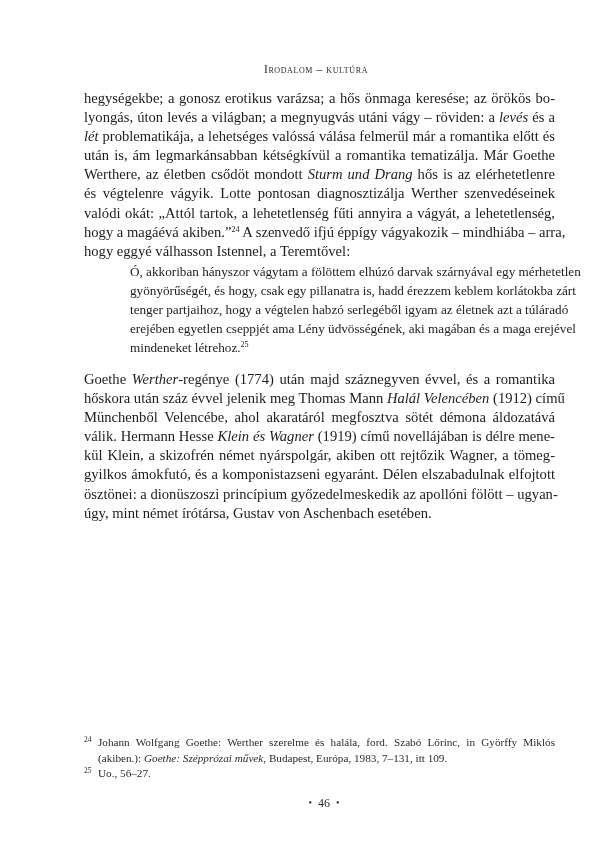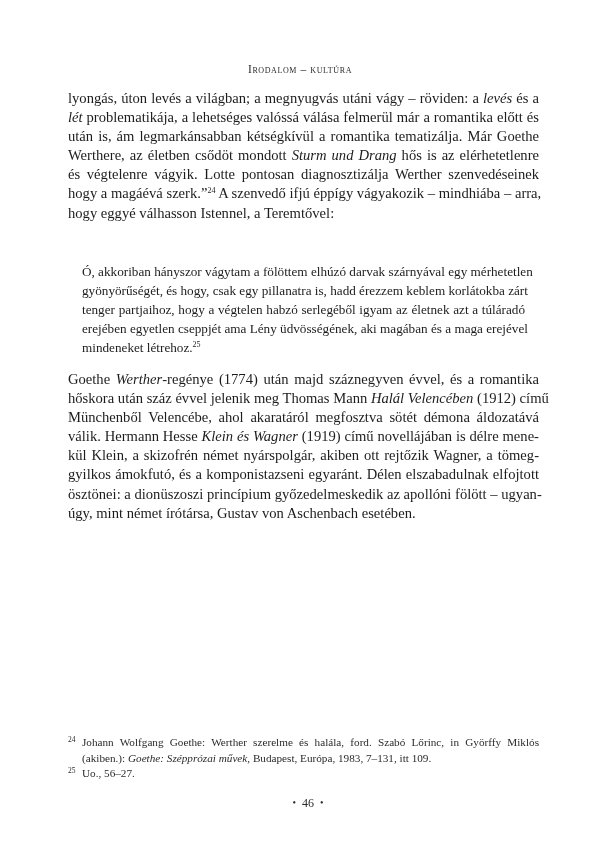--- a/index.html
+++ b/index.html
@@ -1,34 +1,34 @@
 <!DOCTYPE html>
 <html><head>
 <meta charset="utf-8">
 <style>
   html, body { margin: 0; padding: 0; background: #ffffff; }
   body { width: 600px; height: 859px; position: relative; overflow: hidden;
          font-family: "DejaVu Serif", "Liberation Serif", serif; color: #1e1e1e; }
-  .page { position: absolute; left: 0; top: 0; width: 560px; height: 859px; }
+  .page { position: absolute; left: 16px; top: 0; width: 560px; height: 859px; }
 
   .running-head { position: absolute; top: 63px; left: 0; width: 600px; text-align: center;
                   font-family: "Liberation Serif", serif; font-size: 11.5px; letter-spacing: 0.6px;
                   font-variant: small-caps; color: #2a2a2a; }
 
   .body-text { position: absolute; left: 68px; width: 471px;
                font-family: "Liberation Serif", serif; font-size: 14.6px; line-height: 19.1px;
                text-align: justify; color: #1c1c1c; }
   .body-text .line { display: block; text-align: justify; text-align-last: justify; white-space: nowrap; height: 19.1px; }
   .body-text .line.last { text-align-last: left; }
   #para1 { top: 89px; }
   #para2 { top: 370px; }
 
   .quote { position: absolute; left: 82px; top: 262px; width: 443px;
            font-family: "Liberation Serif", serif; font-size: 13.2px; line-height: 19px; color: #1c1c1c; }
-  .quote .line { display: block; text-align: justify; text-align-last: justify; white-space: nowrap; height: 19px; }
+  .quote .line { display: block; text-align: justify; text-align-last: justify; white-space: nowrap; height: 19px; margin-left: 32px; }
   .quote .line.last { text-align-last: left; }
 
   sup.fn { font-size: 8px; vertical-align: 5px; line-height: 0; }
 
   .footnotes { position: absolute; left: 68px; top: 735px; width: 471px;
                font-family: "Liberation Serif", serif; font-size: 11.2px; line-height: 15.5px; color: #2a2a2a; }
   .footnote { position: relative; padding-left: 14px; }
   .footnote .fn-mark { position: absolute; left: 0; top: -3px; font-size: 7.5px; }
   .footnote .fl { display: block; white-space: nowrap; }
   .footnote .fl.just { text-align: justify; text-align-last: justify; }
@@ -39,26 +39,28 @@
   i { font-style: italic; }
 </style>
 </head>
 <body>
 
 <div class="page">
 
   <div class="running-head">Irodalom – kultúra</div>
 
   <div class="body-text" id="para1">
+      <span class="line"><span>hegységekbe; a gonosz erotikus varázsa; a hős önmaga keresése; az örökös bo-</span></span>
       <span class="line"><span>lyongás, úton levés a világban; a megnyugvás utáni vágy – röviden: a </span><i>levés</i><span> és a</span></span>
       <span class="line"><i>lét</i><span> problematikája, a lehetséges valóssá válása felmerül már a romantika előtt és</span></span>
       <span class="line"><span>után is, ám legmarkánsabban kétségkívül a romantika tematizálja. Már Goethe</span></span>
       <span class="line"><span>Werthere, az életben csődöt mondott </span><i>Sturm und Drang</i><span> hős is az elérhetetlenre</span></span>
       <span class="line"><span>és végtelenre vágyik. Lotte pontosan diagnosztizálja Werther szenvedéseinek</span></span>
-      <span class="line"><span>hogy a magáévá szerk.”</span><sup class="fn">24</sup><span> A szenvedő ifjú éppígy vágyakozik – mindhiába – arra,</span></span>
+      <span class="line"><span>valódi okát: „Attól tartok, a lehetetlenség fűti annyira a vágyát, a lehetetlenség,</span></span>
+      <span class="line"><span>hogy a magáévá akiben.”</span><sup class="fn">24</sup><span> A szenvedő ifjú éppígy vágyakozik – mindhiába – arra,</span></span>
       <span class="line last"><span>hogy eggyé válhasson Istennel, a Teremtővel:</span></span>
     </div>
 
   <div class="quote">
       <span class="line"><span>Ó, akkoriban hányszor vágytam a fölöttem elhúzó darvak szárnyával egy mérhetetlen</span></span>
       <span class="line"><span>gyönyörűségét, és hogy, csak egy pillanatra is, hadd érezzem keblem korlátokba zárt</span></span>
       <span class="line"><span>tenger partjaihoz, hogy a végtelen habzó serlegéből igyam az életnek azt a túláradó</span></span>
       <span class="line"><span>erejében egyetlen cseppjét ama Lény üdvösségének, aki magában és a maga erejével</span></span>
       <span class="line last"><span>mindeneket létrehoz.</span><sup class="fn">25</sup></span>
     </div>

